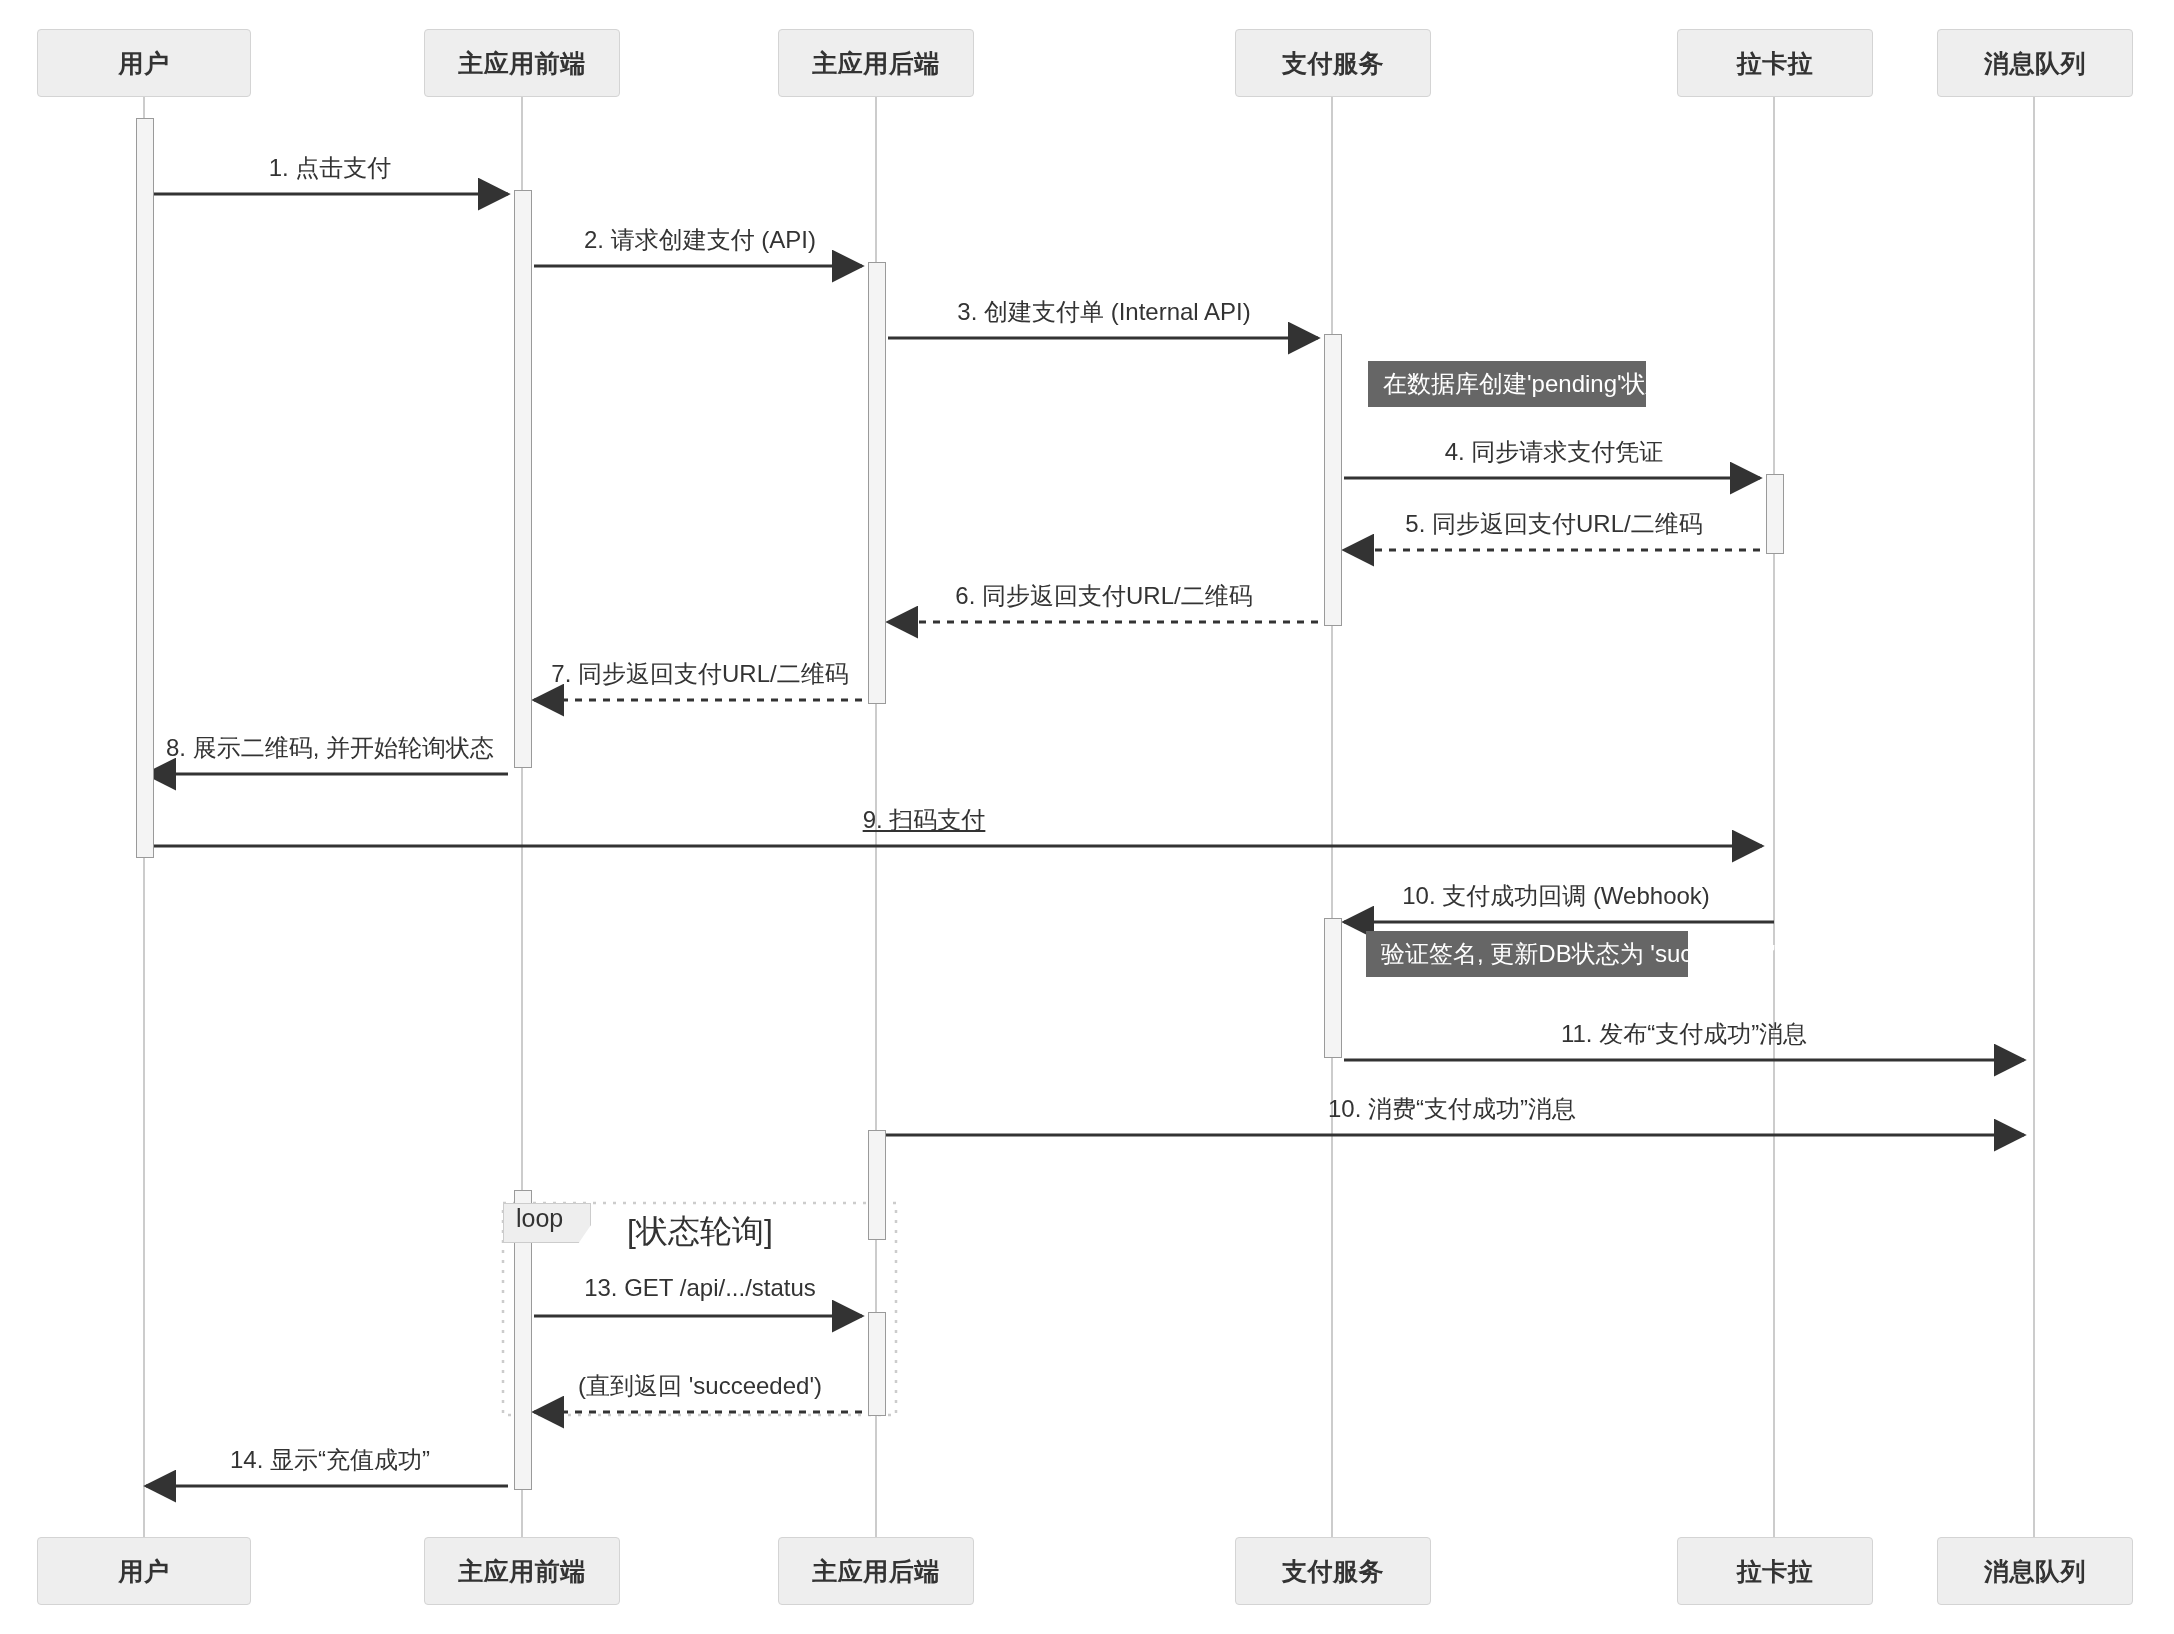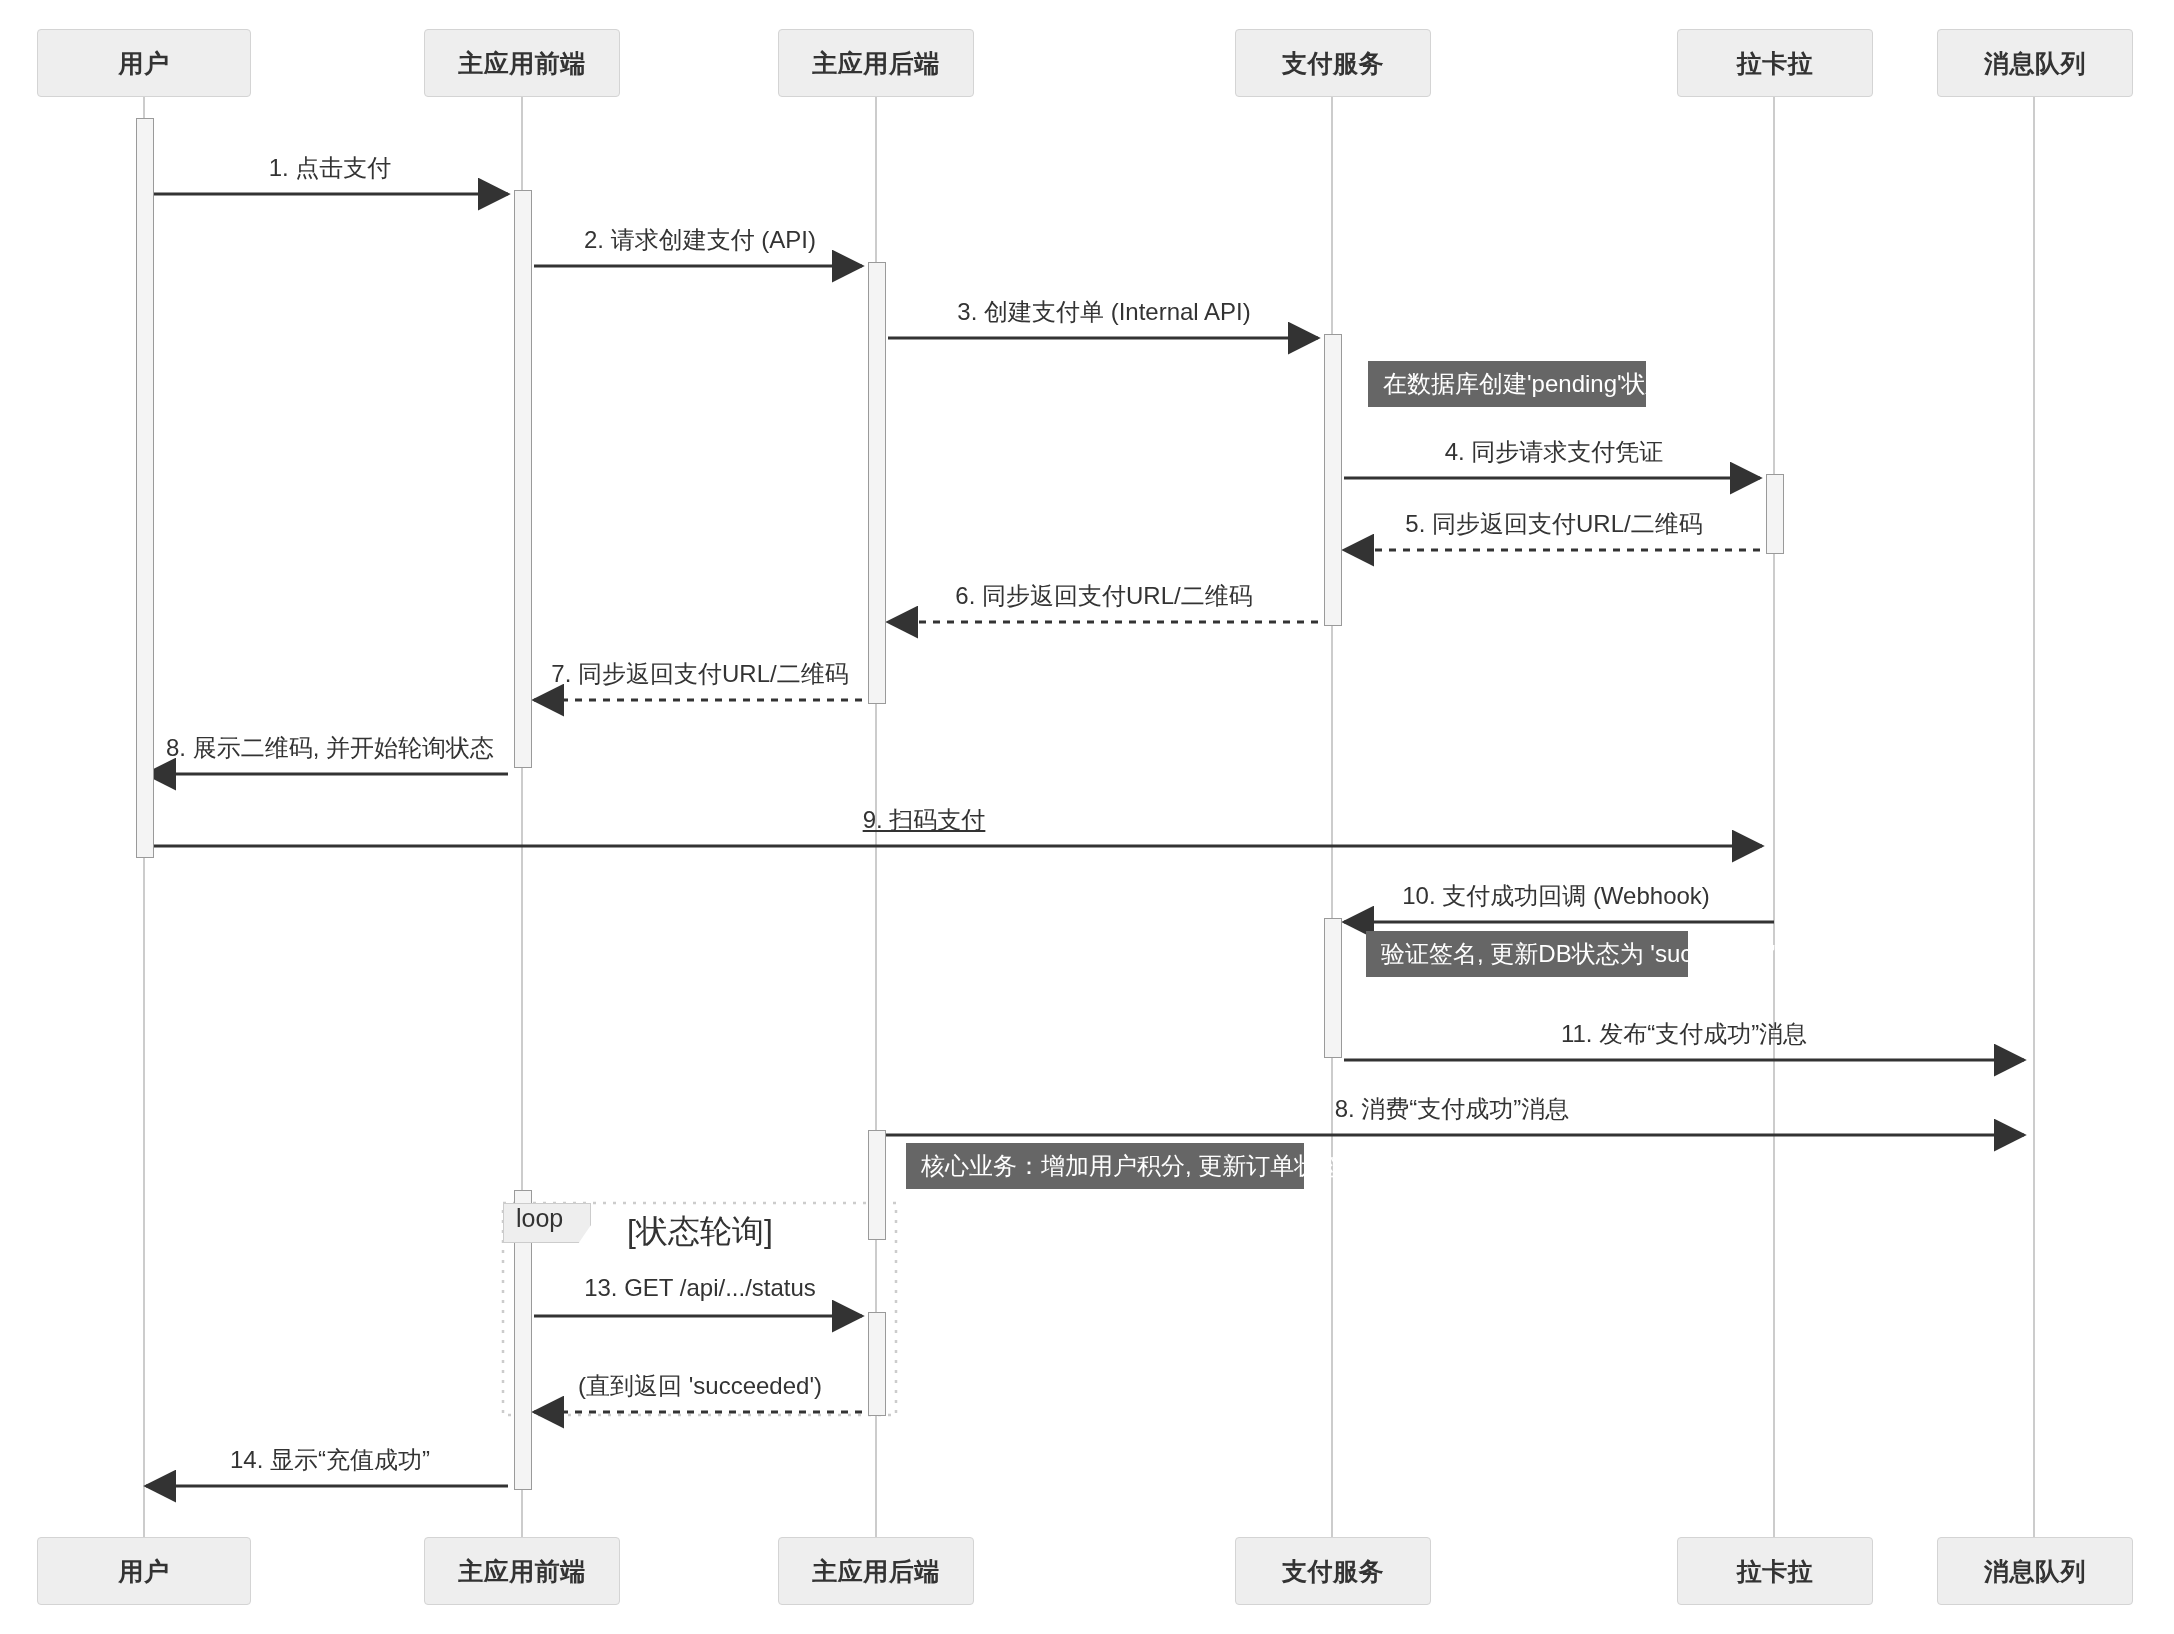--- a/index.html
+++ b/index.html
@@ -207,33 +207,30 @@
   <div class="msg-label" style="left:700px;  top:224px;">2. 请求创建支付 (API)</div>
   <div class="msg-label" style="left:1104px; top:296px;">3. 创建支付单 (Internal API)</div>
   <div class="msg-label" style="left:1554px; top:436px;">4. 同步请求支付凭证</div>
   <div class="msg-label" style="left:1554px; top:508px;">5. 同步返回支付URL/二维码</div>
   <div class="msg-label" style="left:1104px; top:580px;">6. 同步返回支付URL/二维码</div>
   <div class="msg-label" style="left:700px;  top:658px;">7. 同步返回支付URL/二维码</div>
   <div class="msg-label" style="left:330px;  top:732px;">8. 展示二维码, 并开始轮询状态</div>
   <div class="msg-label" style="left:924px;  top:804px;text-decoration:underline;">9. 扫码支付</div>
   <div class="msg-label" style="left:1556px; top:880px;">10. 支付成功回调 (Webhook)</div>
   <div class="msg-label" style="left:1684px; top:1018px;">11. 发布“支付成功”消息</div>
-  <div class="msg-label" style="left:1452px; top:1093px;">8. 消费“支付成功”消息</div>
+  <div class="msg-label" style="left:1452px; top:1093px;">10. 消费“支付成功”消息</div>
   <div class="msg-label" style="left:700px;  top:1274px;">13. GET /api/.../status</div>
   <div class="msg-label" style="left:700px; top:1370px;">(直到返回 'succeeded')</div>
   <div class="msg-label" style="left:330px;  top:1444px;">14. 显示“充值成功”</div>
 
   <div class="note" style="left:1368px; top:361px; width:278px; height:46px;">
     <span>在数据库创建'pending'状态支付单</span>
   </div>
   <div class="note" style="left:1366px; top:931px; width:322px; height:46px;">
     <span>验证签名, 更新DB状态为 'succeeded'</span>
   </div>
-  <div class="note" style="left:906px; top:1143px; width:398px; height:46px;">
-    <span>核心业务：增加用户积分, 更新订单状态</span>
-  </div>
 
   <div class="loop-tag" style="left:503px; top:1203px; width:88px; height:40px;">
     <span>loop</span>
   </div>
   <div class="loop-cond" style="left:700px; top:1210px;">[状态轮询]</div>
 
 </div>
 
 </body></html>

